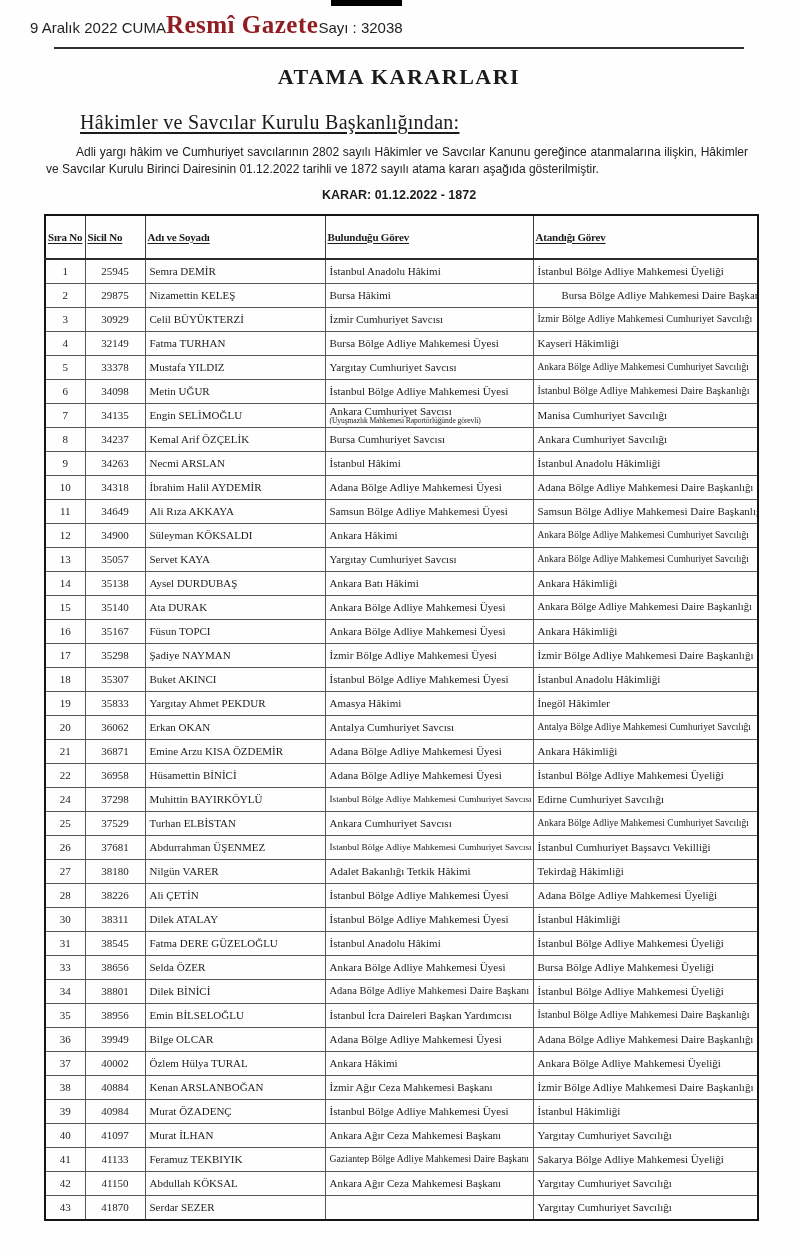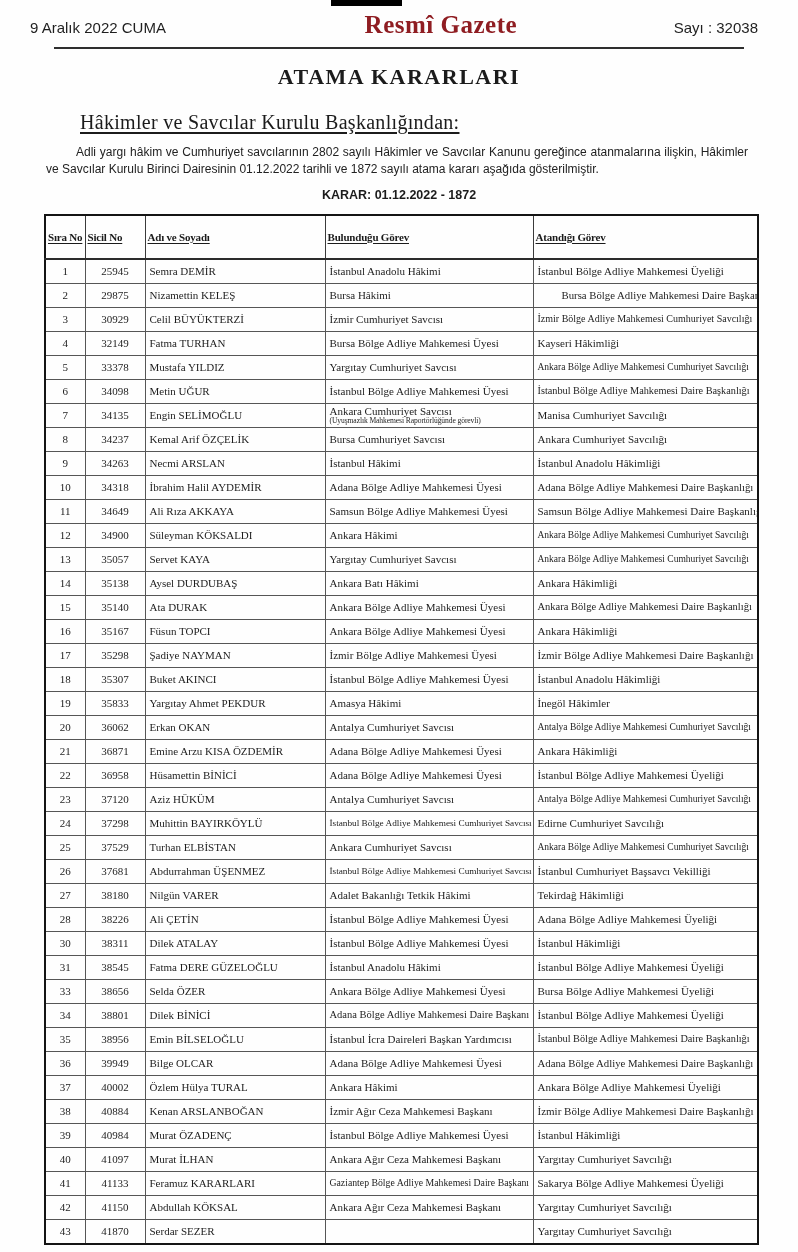--- a/index.html
+++ b/index.html
@@ -5,23 +5,23 @@
   html,body{margin:0;padding:0;background:#ffffff;}
   .page{
     position:relative;
     width:798px;height:1252px;
     background:#fefefe;
     color:#1b1b1b;
     font-family:"Liberation Serif", serif;
     overflow:hidden;
   }
   .top-mark{position:absolute;left:331px;top:0;width:71px;height:6px;background:#000;}
-  .masthead{display:flex;justify-content:space-between;align-items:baseline;padding:11px 40px 0 30px;}
+  .masthead{display:flex;align-items:baseline;padding:11px 30px 0 30px;}
   .masthead .date,.masthead .issue{font-family:"Liberation Sans", sans-serif;font-size:15px;color:#1f1f1f;}
-  .masthead .brand{font-family:"Liberation Serif", serif;font-weight:bold;font-size:25px;letter-spacing:.5px;margin-left:42px;}
+  .masthead .brand{font-family:"Liberation Serif", serif;font-weight:bold;font-size:25px;letter-spacing:.5px;}
   .rule{border-top:2px solid #2e2e2e;margin:8px 54px 0 54px;height:0;}
   .title{font-family:"Liberation Serif", serif;text-align:center;font-size:22px;font-weight:bold;letter-spacing:1.5px;margin:15px 0 0 0;}
   .authority{font-family:"Liberation Serif", serif;font-size:20px;font-weight:normal;letter-spacing:.3px;
     text-decoration:underline;text-underline-offset:3px;margin:21px 0 0 80px;}
   .intro{font-family:"Liberation Sans", sans-serif;font-size:12px;line-height:1.4;text-align:justify;
     margin:10px 50px 0 46px;text-indent:30px;color:#222;}
   .karar{font-family:"Liberation Sans", sans-serif;font-weight:bold;font-size:12.5px;text-align:center;margin-top:10px;}
   table.appts{border-collapse:collapse;table-layout:fixed;width:713px;margin:12px 0 0 44px;border:2px solid #141414;}
   col.c-sira{width:40px;} col.c-sicil{width:60px;} col.c-ad{width:180px;} col.c-bul{width:208px;} col.c-at{width:225px;}
   .appts th{
@@ -271,29 +271,20 @@
         <tr>
           <td class="sira">22</td>
           <td class="sicil">36958</td>
           <td class="ad fit">Hüsamettin BİNİCİ</td>
           <td class="bul fit">
             <div>Adana Bölge Adliye Mahkemesi Üyesi</div>
           </td>
           <td class="at fit">İstanbul Bölge Adliye Mahkemesi Üyeliği</td>
         </tr>
         <tr>
-          <td class="sira">23</td>
-          <td class="sicil">37120</td>
-          <td class="ad fit">Aziz HÜKÜM</td>
-          <td class="bul fit">
-            <div>Antalya Cumhuriyet Savcısı</div>
-          </td>
-          <td class="at fit" style="font-size: 9.5px;">Antalya Bölge Adliye Mahkemesi Cumhuriyet Savcılığı</td>
-        </tr>
-        <tr>
           <td class="sira">24</td>
           <td class="sicil">37298</td>
           <td class="ad fit">Muhittin BAYIRKÖYLÜ</td>
           <td class="bul fit" style="font-size: 9.25px;">
             <div>İstanbul Bölge Adliye Mahkemesi Cumhuriyet Savcısı</div>
           </td>
           <td class="at fit">Edirne Cumhuriyet Savcılığı</td>
         </tr>
         <tr>
           <td class="sira">25</td>
@@ -417,21 +408,21 @@
           <td class="sicil">41097</td>
           <td class="ad fit">Murat İLHAN</td>
           <td class="bul fit">
             <div>Ankara Ağır Ceza Mahkemesi Başkanı</div>
           </td>
           <td class="at fit">Yargıtay Cumhuriyet Savcılığı</td>
         </tr>
         <tr>
           <td class="sira">41</td>
           <td class="sicil">41133</td>
-          <td class="ad fit">Feramuz KARARLARI</td>
+          <td class="ad fit">Feramuz TEKBIYIK</td>
           <td class="bul fit" style="font-size: 9.75px;">
             <div>Gaziantep Bölge Adliye Mahkemesi Daire Başkanı</div>
           </td>
           <td class="at fit">Sakarya Bölge Adliye Mahkemesi Üyeliği</td>
         </tr>
         <tr>
           <td class="sira">42</td>
           <td class="sicil">41150</td>
           <td class="ad fit">Abdullah KÖKSAL</td>
           <td class="bul fit">

